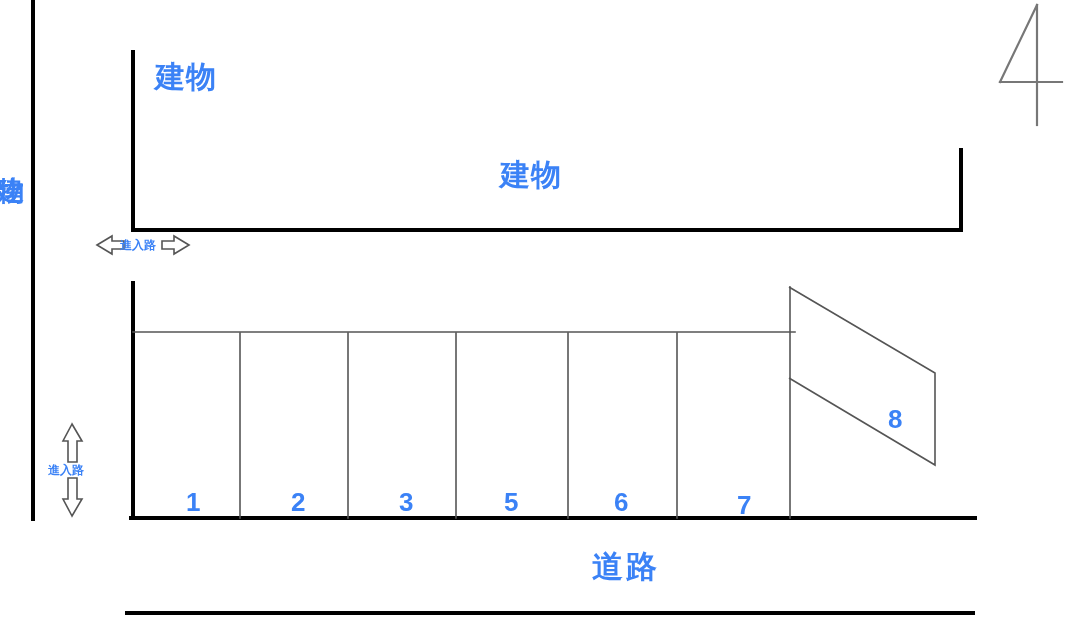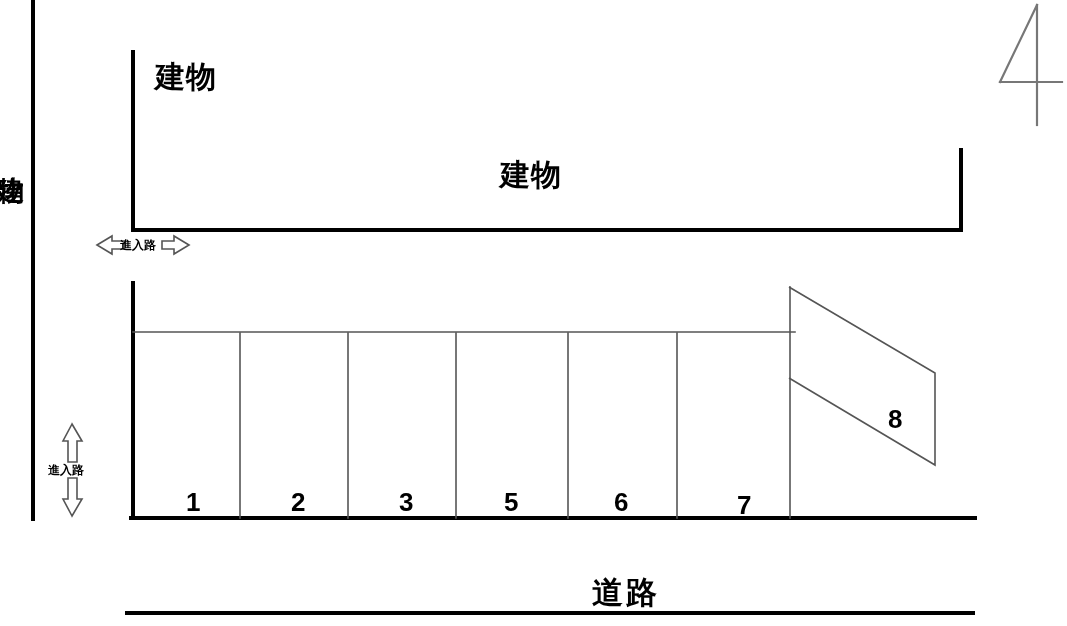--- a/index.html
+++ b/index.html
@@ -22,21 +22,21 @@
     position: absolute;
     left: 0;
     top: 0;
     width: 1067px;
     height: 626px;
     display: block;
   }
   .txt {
     position: absolute;
     white-space: pre;
-    color: #000000;
+    color: #3b82f6;
     line-height: 1;
   }
   .lbl-building {
     font-size: 30px;
     font-weight: 700;
     letter-spacing: 1px;
   }
   .lbl-building-vertical {
     font-size: 27px;
     font-weight: 700;
@@ -123,21 +123,21 @@
   <div class="txt lbl-building" style="left:155px; top:62px;">建物</div>
 
   <div class="txt lbl-building" style="left:500px; top:160px;">建物</div>
 
   <div class="txt lbl-building-vertical" style="left:-6px; top:155px;">建物</div>
 
   <div class="txt lbl-entry-h" style="left:120px; top:239px;">進入路</div>
 
   <div class="txt lbl-entry-v" style="left:48px; top:464px;">進入路</div>
 
-  <div class="txt lbl-road" style="left:592px; top:577px;font-family:Liberation Serif, serif;">道路</div>
+  <div class="txt lbl-road" style="left:592px; top:551px;font-family:Liberation Serif, serif;">道路</div>
 
   <div id="stall-numbers">
       <div class="txt stall-num" style="left: 186px; top: 489px;">1</div>
       <div class="txt stall-num" style="left: 291px; top: 489px;">2</div>
       <div class="txt stall-num" style="left: 399px; top: 489px;">3</div>
       <div class="txt stall-num" style="left: 504px; top: 489px;">5</div>
       <div class="txt stall-num" style="left: 614px; top: 489px;">6</div>
       <div class="txt stall-num" style="left: 737px; top: 492px;">7</div>
       <div class="txt stall-num" style="left: 888px; top: 406px;">8</div>
     </div>

